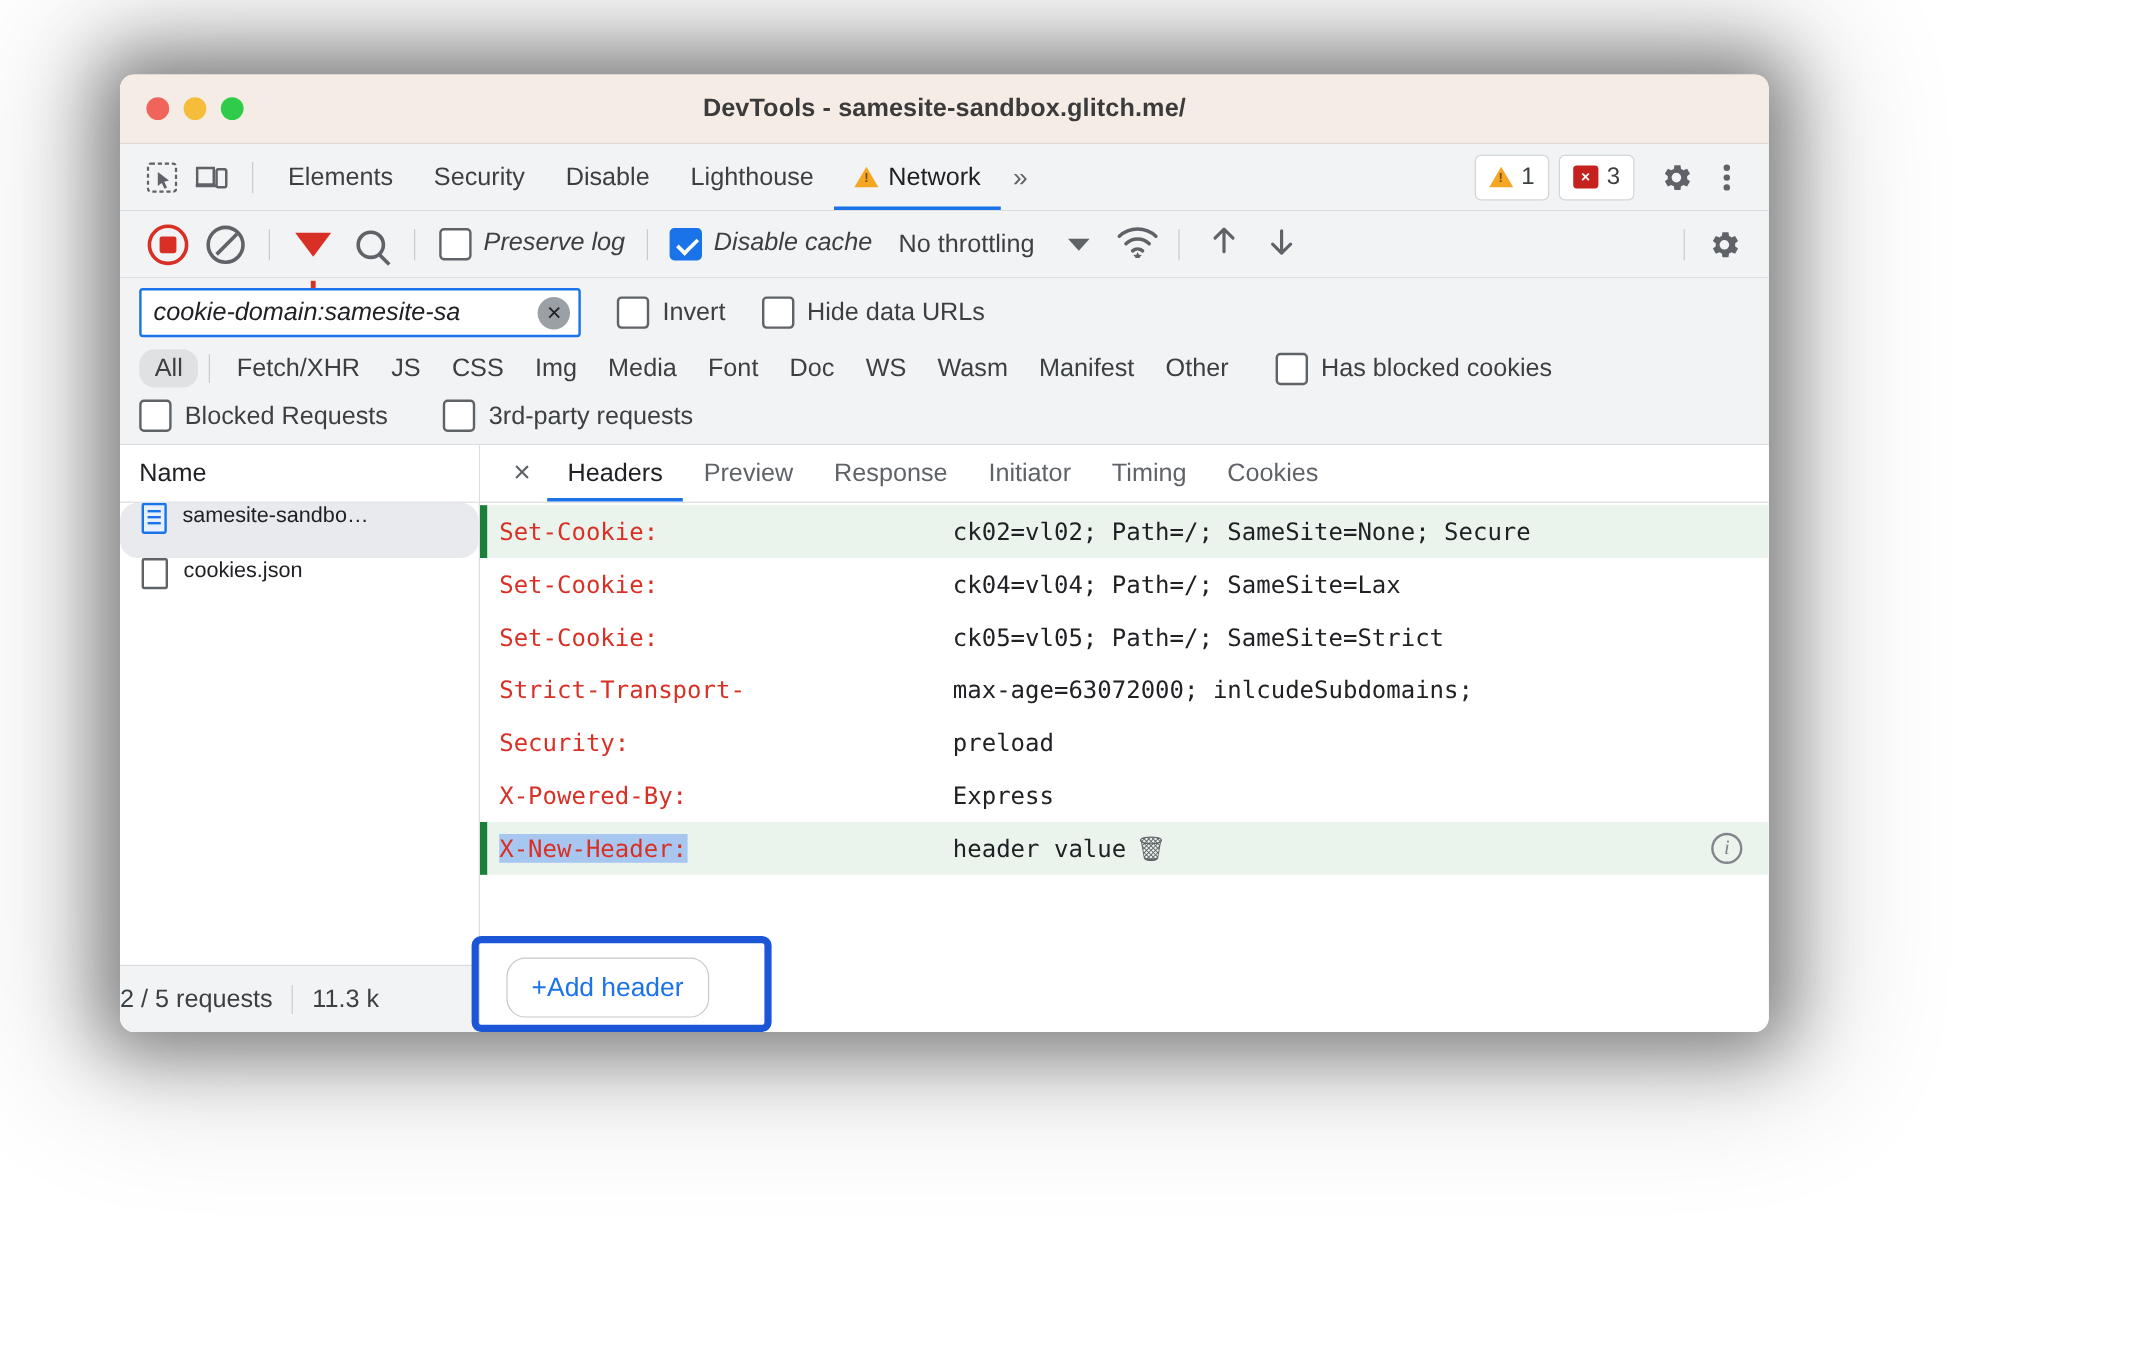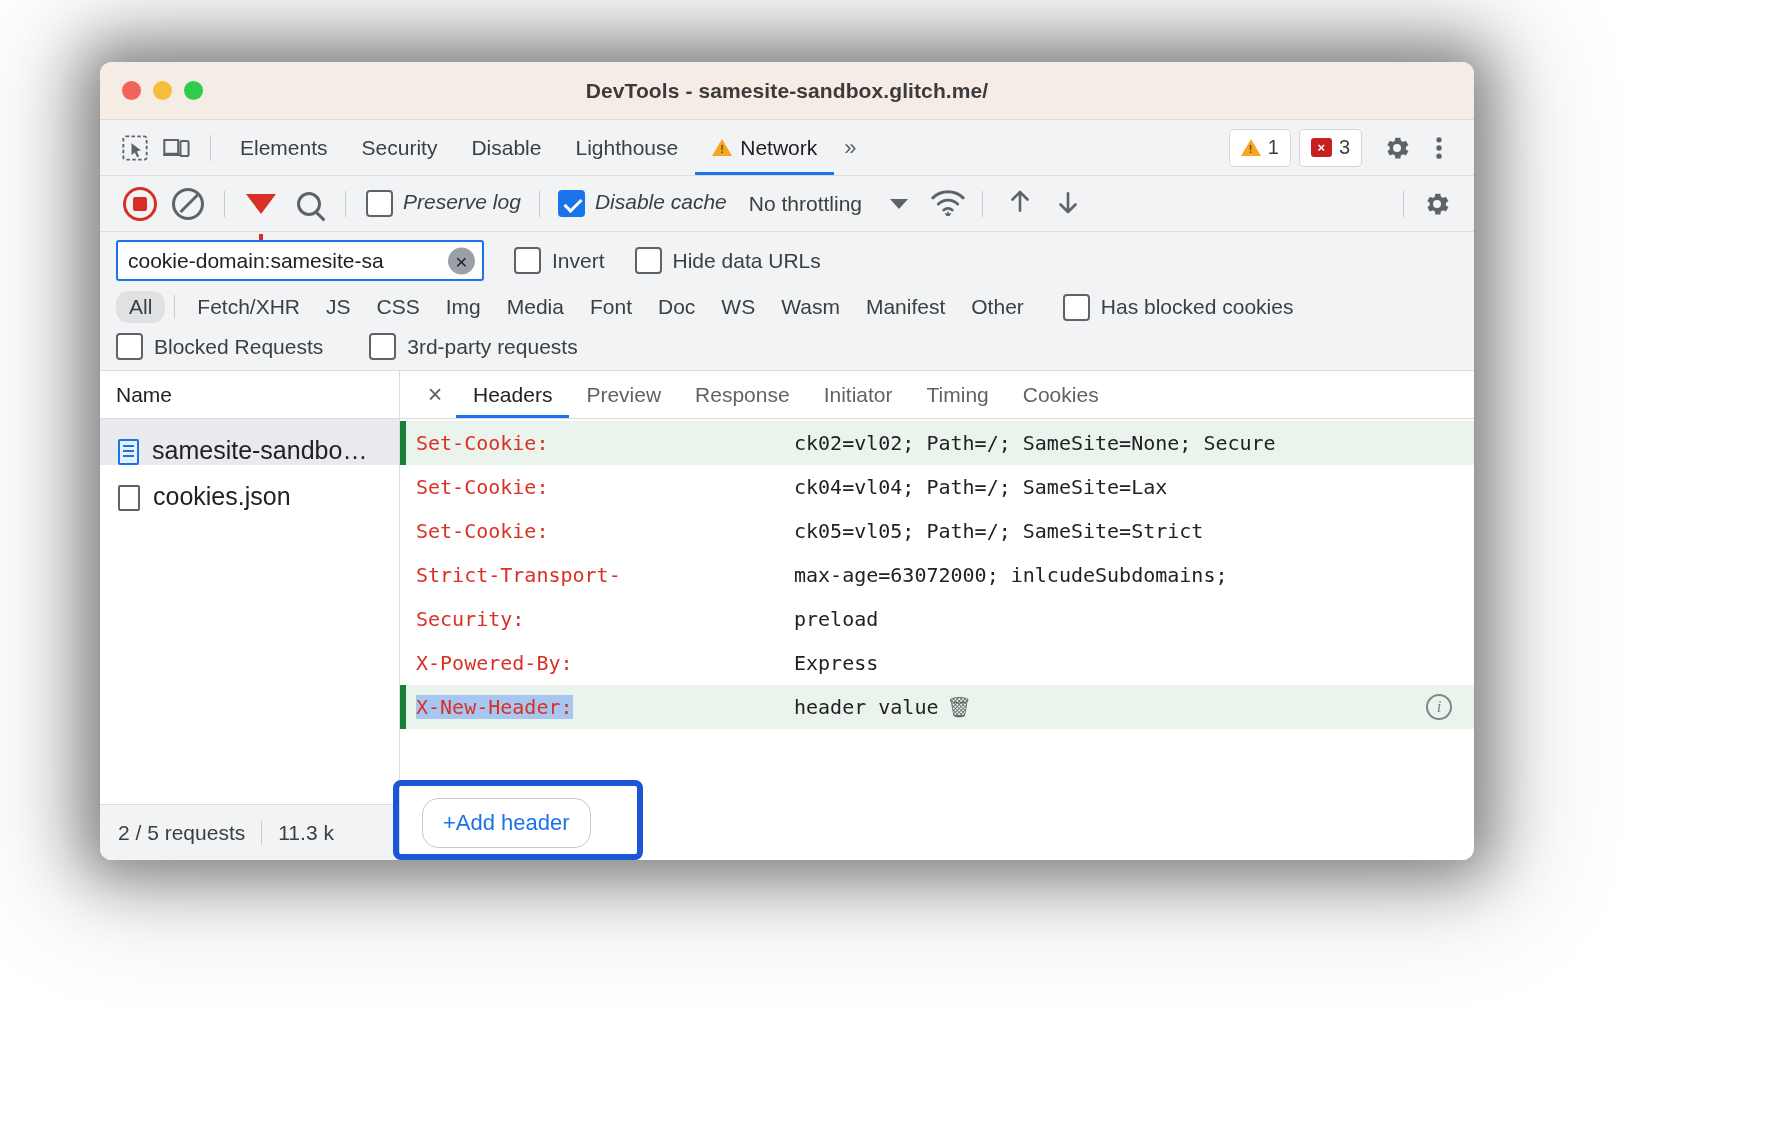--- a/index.html
+++ b/index.html
@@ -107,21 +107,21 @@
     border-bottom: 1px solid #dadce0;
     padding: 8px 16px 10px 16px;
   }
   .frow1 { display: flex; align-items: center; gap: 0; }
   .finput {
     width: 368px; height: 41px;
     border: 2px solid #1a73e8; border-radius: 3px;
     background: #fff; display: flex; align-items: center;
     padding: 0 10px; position: relative; overflow: hidden;
   }
-  .finput span { font-size: 21px; color: #202124; white-space: nowrap; }
+  .finput span { font-size: 21px; color: #202124; white-space: nowrap; font-style: italic; }
   .clearx {
     position: absolute; right: 7px; top: 50%; transform: translateY(-50%);
     width: 27px; height: 27px; border-radius: 50%;
     background: #9aa0a6; color: #fff;
     display: flex; align-items: center; justify-content: center;
     font-size: 19px; line-height: 1;
   }
   .inv { display: flex; align-items: center; gap: 11px; margin-left: 30px; font-size: 21px; color: #3c4043; }
   .frow2 { display: flex; align-items: center; margin-top: 10px; gap: 0; }
   .chip { font-size: 21px; color: #3c4043; padding: 4px 13px; border-radius: 13px; white-space: nowrap; }
@@ -137,33 +137,33 @@
     display: flex; flex-direction: column;
     background: #fff;
   }
   .lhead {
     height: 48px; flex: 0 0 48px;
     display: flex; align-items: center; padding-left: 16px;
     font-size: 21px; color: #202124;
     border-bottom: 1px solid #dadce0; background: #fff;
   }
   .lrow {
-    height: 46px; display: flex; align-items: flex-end; gap: 13px;
-    padding-left: 18px; font-size: 25px; color: #202124;
-    white-space: nowrap; overflow: hidden;
+    height: 46px; display: flex; align-items: flex-start; gap: 13px;
+    padding-left: 18px; font-size: 18px; color: #202124;
+    white-space: nowrap; overflow: hidden; border-radius: 15px;
   }
   .lrow.sel { background: #e8eaed; }
   .doc-ico { width: 21px; height: 26px; border: 2px solid #1a73e8; border-radius: 2px; background: #e8f0fe; flex: 0 0 auto; position: relative; }
   .doc-ico::after { content: ""; position: absolute; left: 3px; top: 4px; right: 3px; height: 2px; background: #1a73e8; box-shadow: 0 5px 0 #1a73e8, 0 10px 0 #1a73e8; }
   .json-ico { width: 22px; height: 26px; border: 2px solid #5f6368; border-radius: 2px; background: #fff; flex: 0 0 auto; }
   .lfill { flex: 1 1 auto; }
   .lfoot {
     height: 56px; flex: 0 0 56px;
     border-top: 1px solid #dadce0; background: #f1f3f4;
-    display: flex; align-items: center; padding-left: 18px;
+    display: flex; align-items: center; padding-left: 0;
     font-size: 21px; color: #3c4043; gap: 0; white-space: nowrap;
   }
   .lfsep { width: 1px; height: 24px; background: #c9ccce; margin: 0 16px; }
 
   .rightpane { flex: 1 1 auto; display: flex; flex-direction: column; min-width: 0; background: #fff; }
   .rtabs {
     height: 48px; flex: 0 0 48px;
     display: flex; align-items: center;
     border-bottom: 1px solid #dadce0;
     background: #fff; padding-left: 14px;

